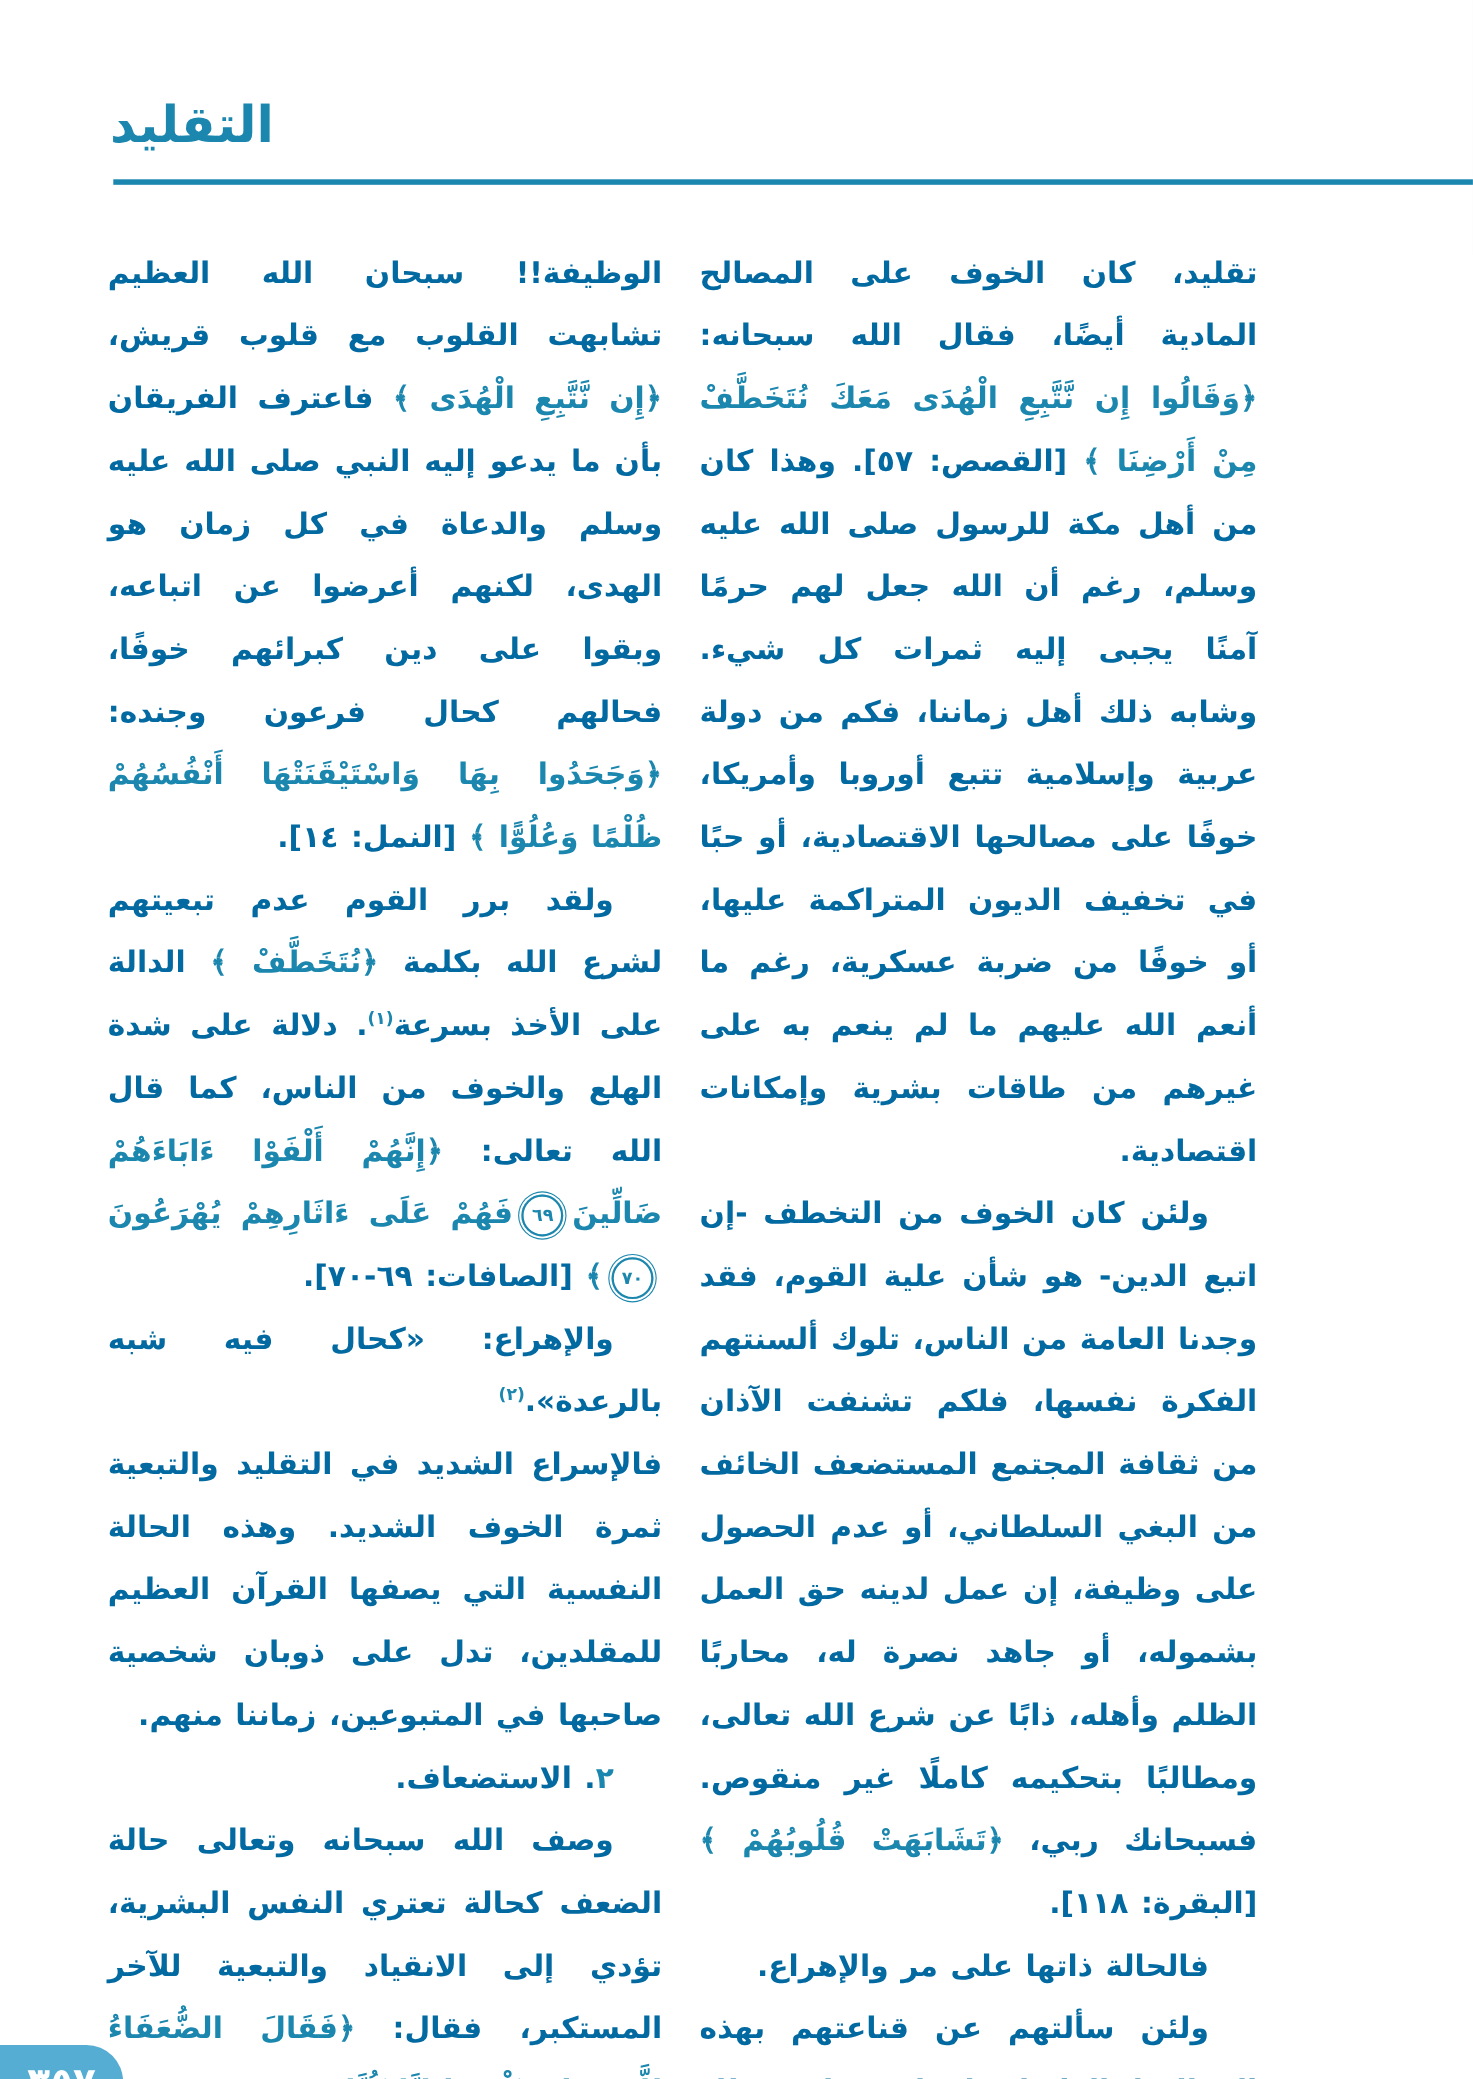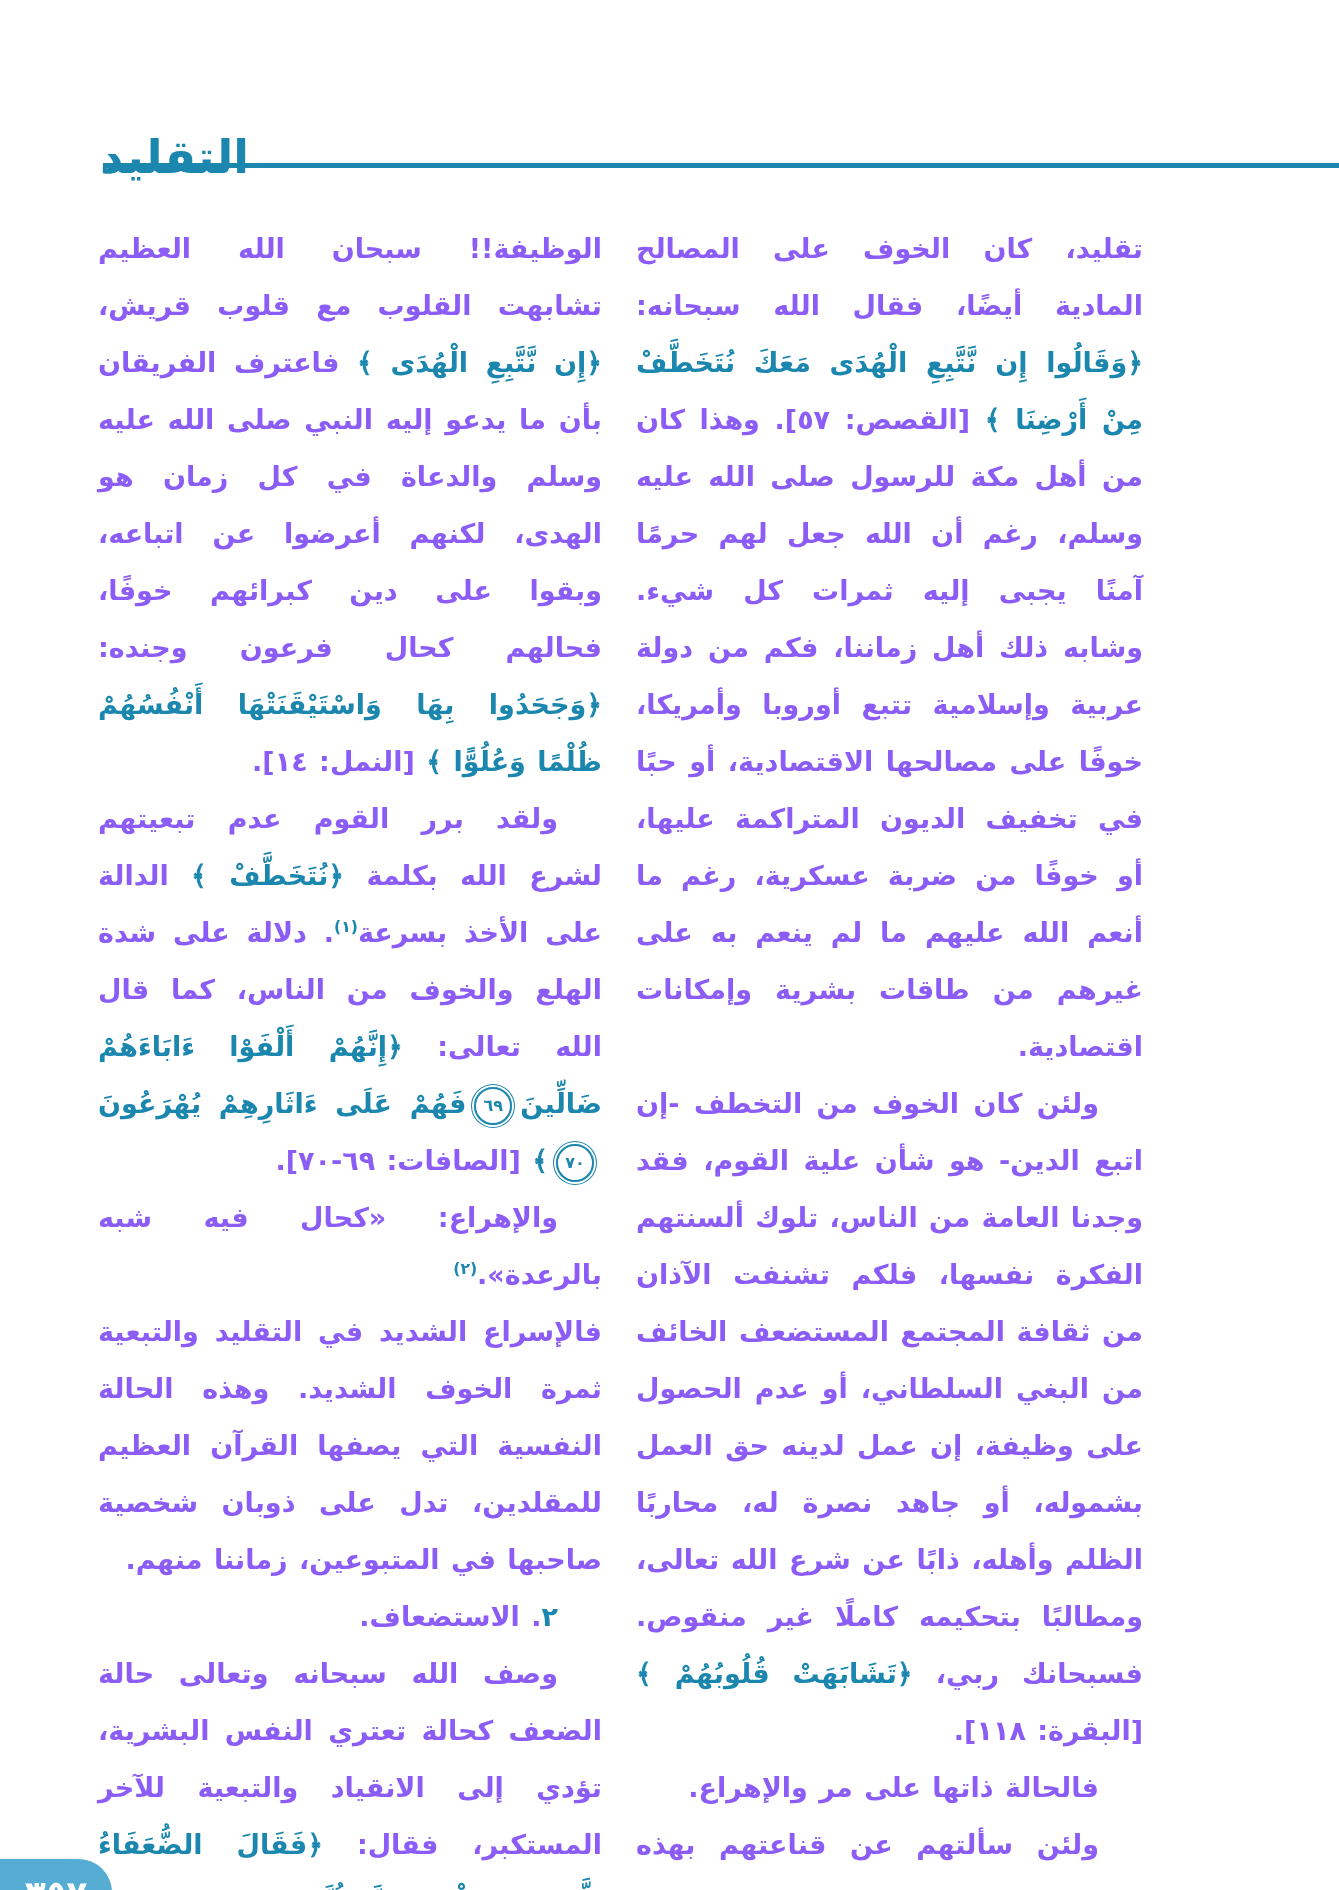--- a/index.html
+++ b/index.html
@@ -12,39 +12,38 @@
     direction:rtl;
     overflow:hidden;
     color:#000;
   }
   
   .chapter-title{
     position:absolute;top:86px;left:100px;
     font-size:46px;font-weight:bold;
     color:var(--accent,#1b86ae);
     direction:rtl;
-    margin-top:44px;
   }
   .header-rule{
     position:absolute;top:163px;left:103px;right:0;
     height:5px;background:var(--accent,#1b86ae);
   }
   
   .col{
     position:absolute;top:220px;
     text-align:justify;
     font-size:27px;line-height:57px;
     font-weight:bold;
     word-spacing:2px;
   }
   .col-right{right:196px;width:507px;}
   .col-left{left:98px;width:504px;}
   p.para{margin:0;padding:0;}
   p.para.indent{text-indent:44px;}
-  .seg-n{color:#8b5cf6;}
+  .seg-n{color:#0369a1;}
   .seg-q{color:var(--accent,#1b86ae);}
   .seg-num{color:var(--accent,#1b86ae);}
   .seg-fn{
     color:var(--accent,#1b86ae);
     font-size:0.58em;
     vertical-align:super;
     line-height:0;
   }
   .seg-m{
     display:inline-flex;align-items:center;justify-content:center;

